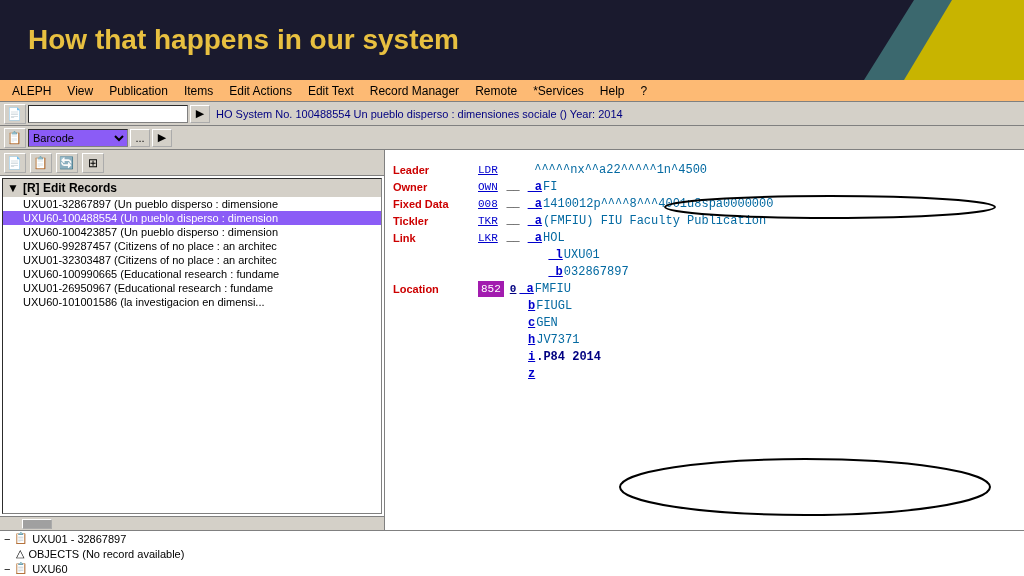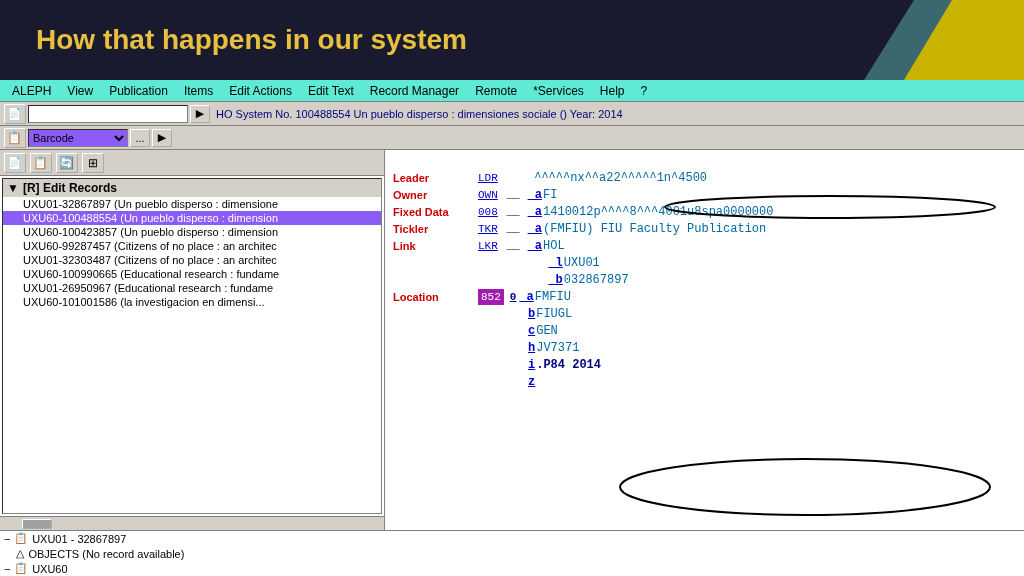--- a/index.html
+++ b/index.html
@@ -5,21 +5,21 @@
     * { margin: 0; padding: 0; box-sizing: border-box; }
     body { width: 1024px; height: 576px; overflow: hidden; font-family: Arial, sans-serif; font-size: 12px; background: #fff; }
 
     
     .header-banner {
       background: #1a1a2e;
       width: 100%;
       height: 80px;
       display: flex;
       align-items: center;
-      padding: 0 36px;
+      padding: 0 28px;
       position: relative;
       overflow: hidden;
     }
     .header-banner h1 {
       color: #e8c040;
       font-size: 28px;
       font-weight: bold;
       z-index: 2;
     }
     .header-corner-yellow {
@@ -37,21 +37,21 @@
       top: 0;
       width: 100px;
       height: 80px;
       background: #4a8a8a;
       clip-path: polygon(50% 0%, 100% 0%, 100% 100%, 0% 100%);
       opacity: 0.7;
     }
 
     
     .menubar {
-      background: #5eead4;
+      background: #fdba74;
       border-bottom: 1px solid #808080;
       display: flex;
       align-items: center;
       padding: 2px 4px;
       height: 22px;
     }
     .menubar-item {
       padding: 1px 8px;
       cursor: pointer;
       font-size: 12px;
@@ -168,21 +168,21 @@
       overflow: hidden;
       text-overflow: ellipsis;
     }
     .tree-item.selected { background: #8b5cf6; color: #fff; }
 
     
     .right-panel {
       flex: 1;
       background: #fff;
       overflow-y: auto;
-      padding: 20px 8px;
+      padding: 12px 8px;
       font-family: "Courier New", monospace;
       font-size: 12px;
     }
 
     .record-row {
       display: flex;
       align-items: flex-start;
       margin-bottom: 1px;
       line-height: 16px;
     }

